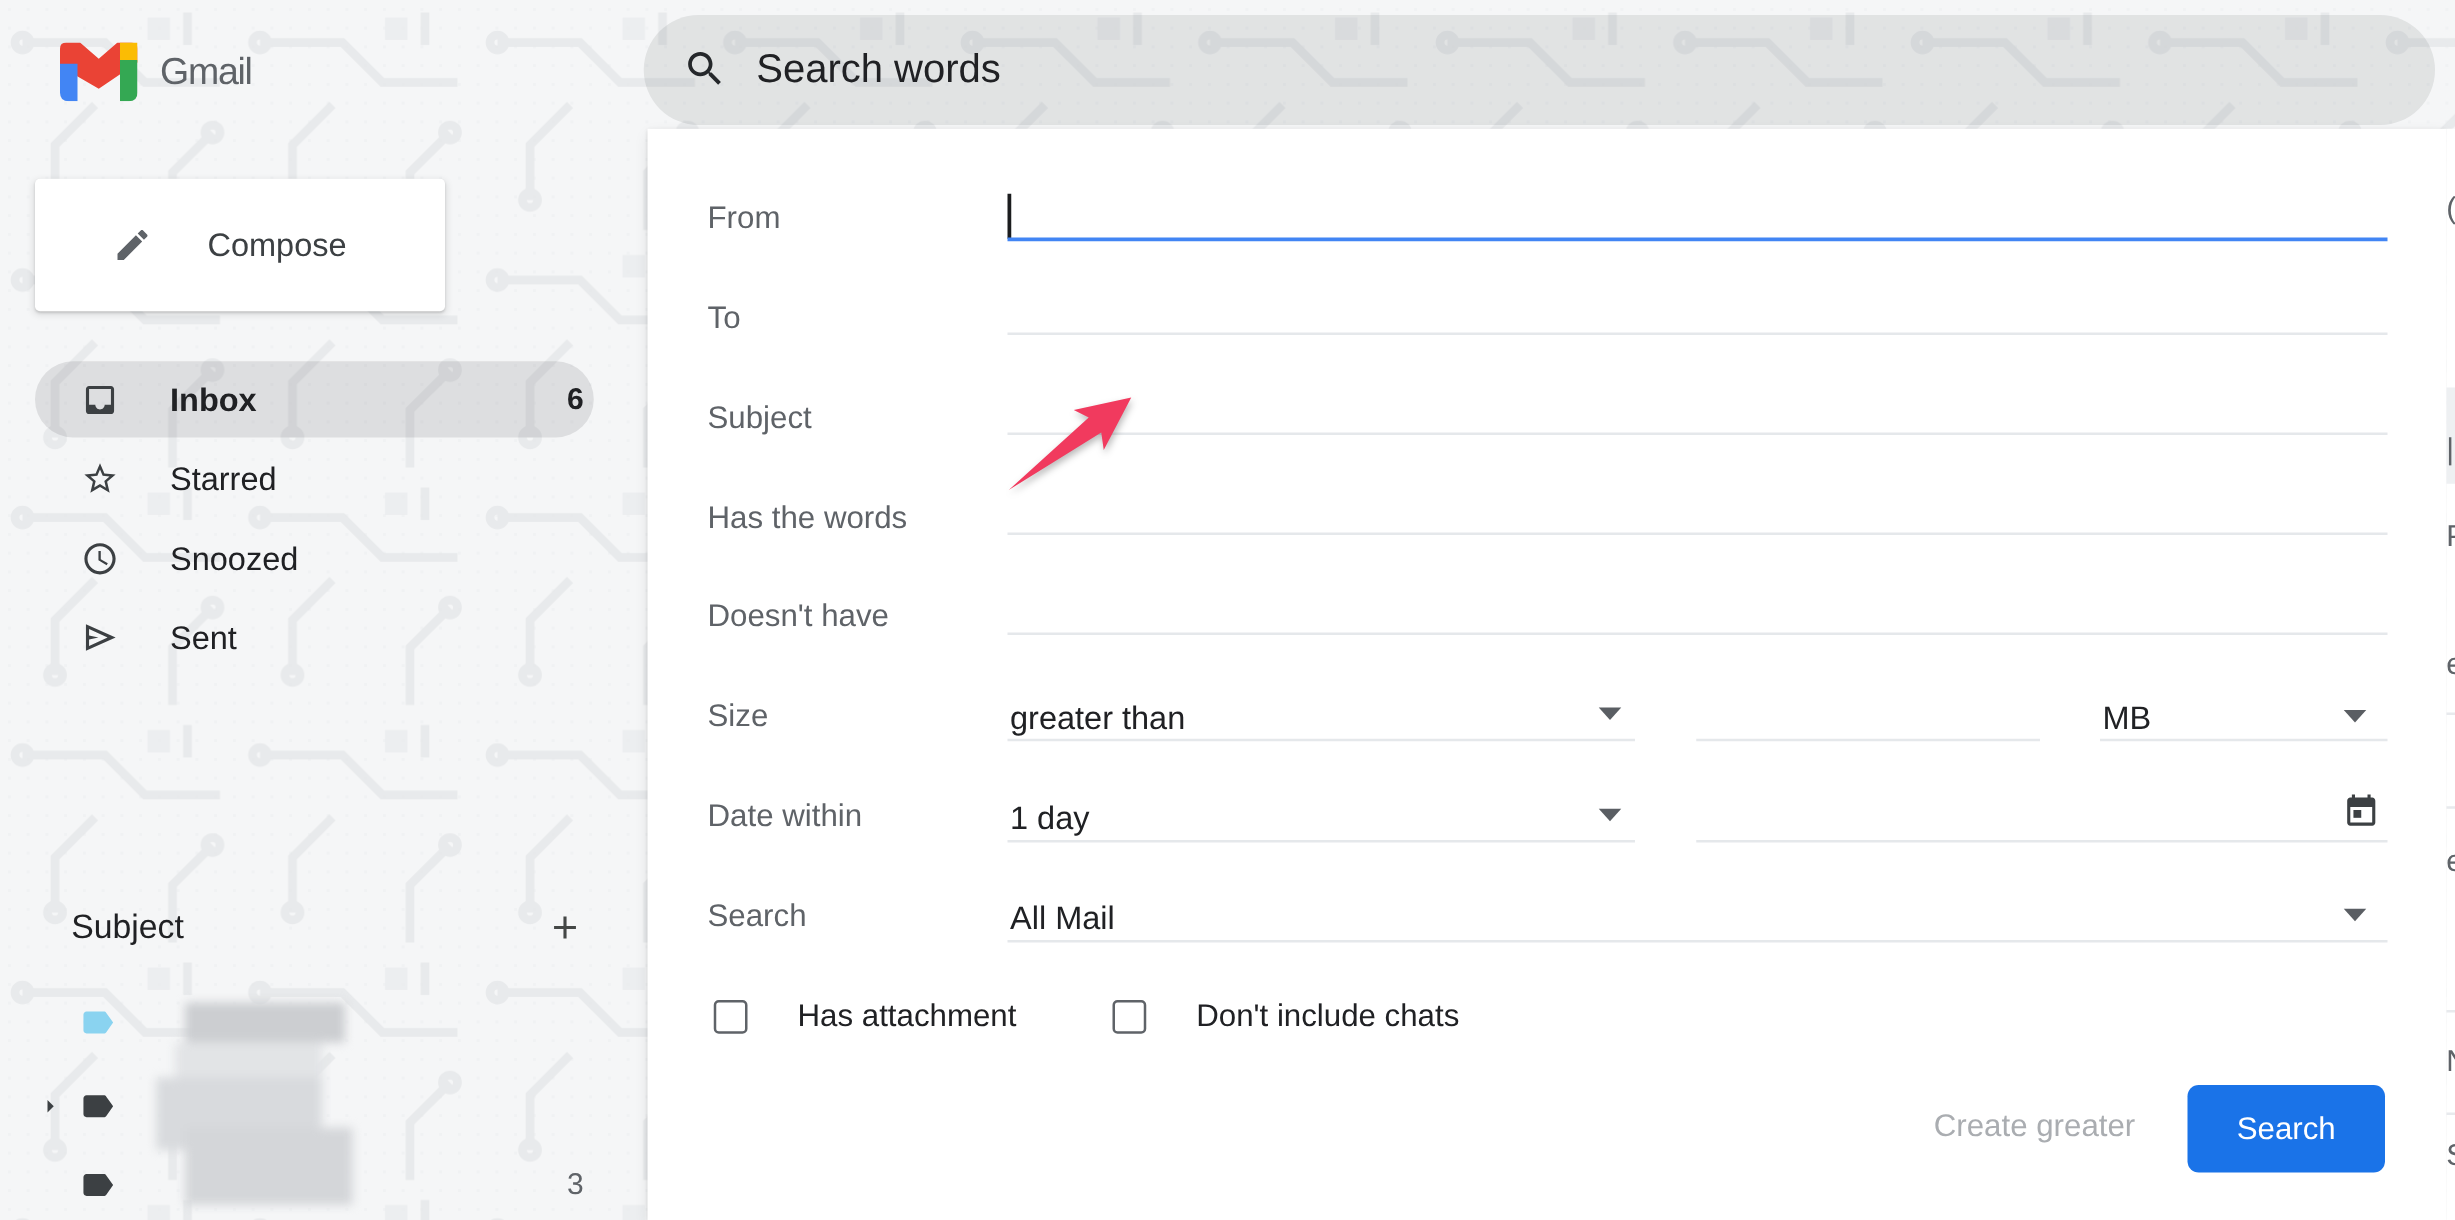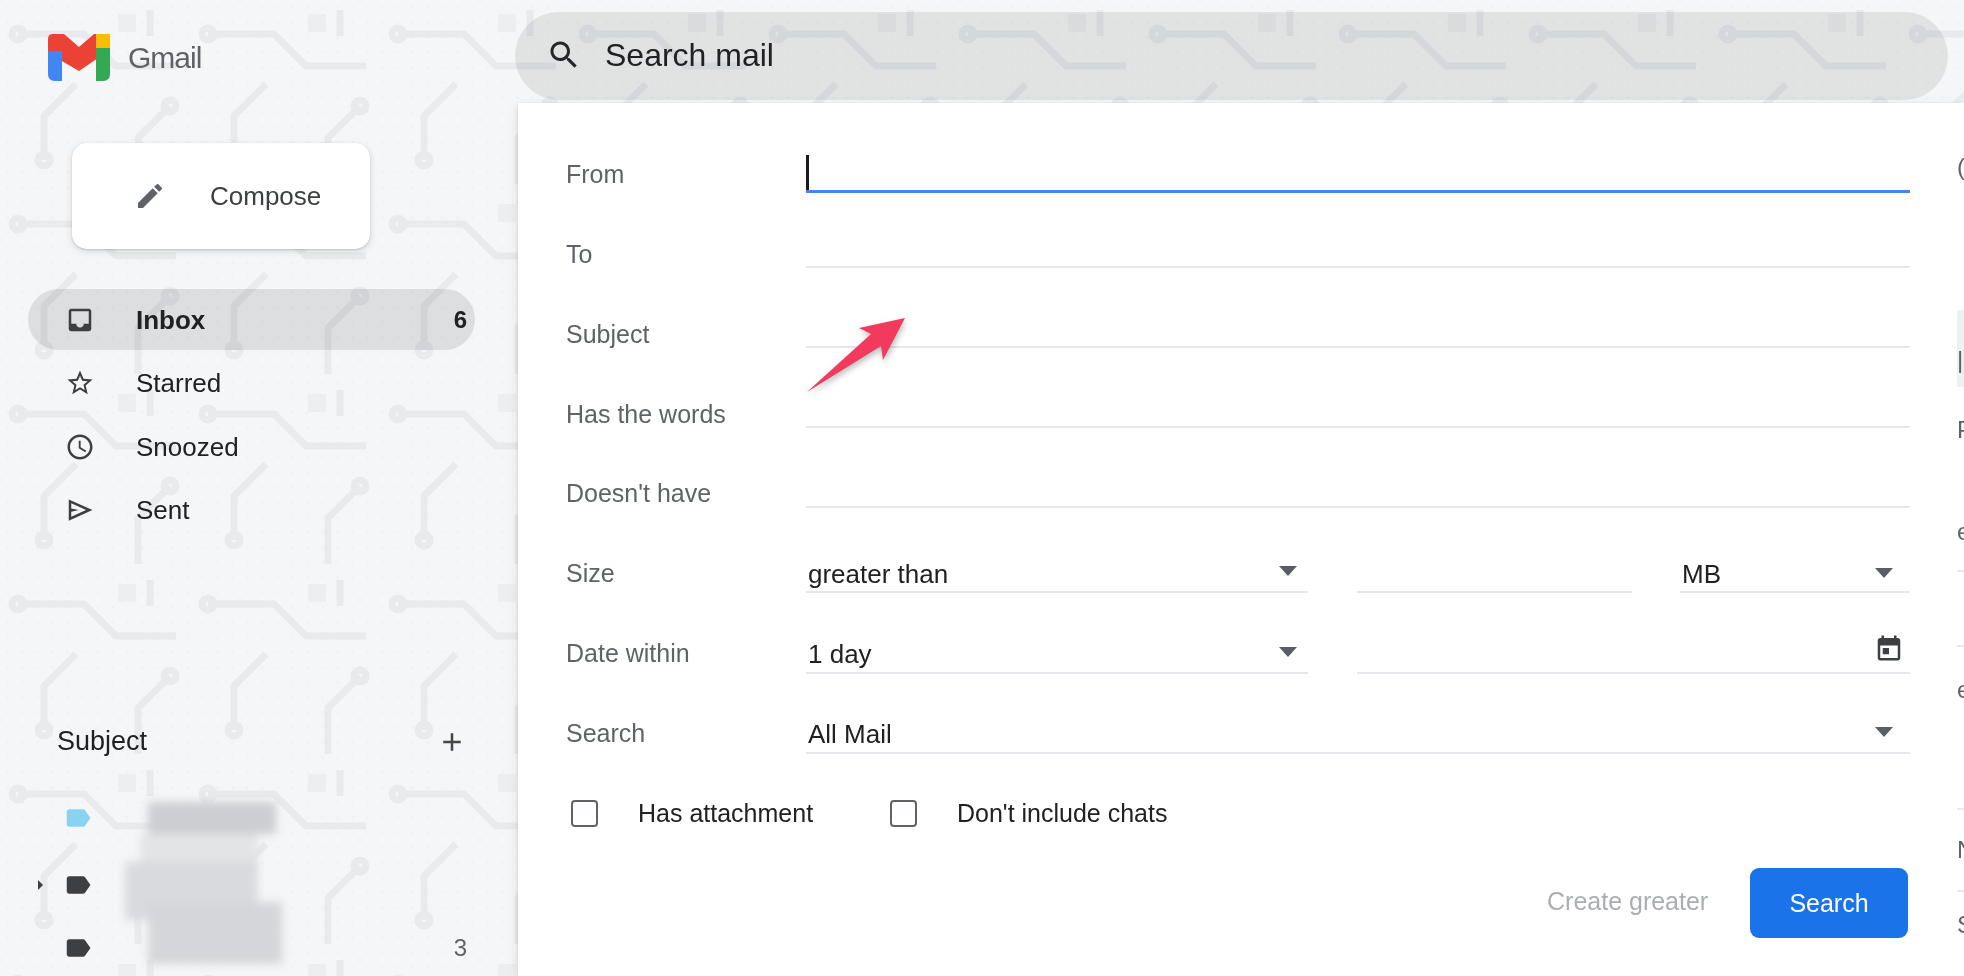--- a/index.html
+++ b/index.html
@@ -17,23 +17,23 @@
   body::before{ 
     content:"";position:absolute;inset:0;z-index:0;opacity:.55;
     background-image:radial-gradient(circle,#eceef0 1.3px,transparent 1.5px);
     background-size:15px 15px;
   }
   .pattern-layer{position:absolute;inset:0;z-index:0;}
   
   .sidebar{position:absolute;left:0;top:0;width:513px;height:976px;z-index:1;}
   .logo{position:absolute;left:48px;top:34px;display:flex;align-items:center;gap:18px;}
   .logo-text{font-size:30px;color:var(--label_gray);letter-spacing:-1px;}
-  .compose{position:absolute;left:28px;top:143px;width:298px;height:106px;border-radius:15px;
+  .compose{position:absolute;left:28px;top:143px;width:328px;height:106px;border-radius:4px;
     background:#fff;box-shadow:0 1px 2px rgba(0,0,0,.14),0 2px 6px 1px rgba(0,0,0,.10);
-    display:flex;align-items:center;gap:44px;padding-left:62px;cursor:pointer;margin-left:44px;}
+    display:flex;align-items:center;gap:44px;padding-left:62px;cursor:pointer;}
   .compose-label{font-size:26px;font-weight:500;color:#3c4043;}
   .nav-item{position:absolute;left:0;width:513px;height:64px;display:flex;align-items:center;}
   .nav-item .nicon{position:absolute;left:65px;width:30px;height:30px;display:flex;align-items:center;justify-content:center;}
   .nav-item .nlabel{position:absolute;left:136px;font-size:26px;color:var(--value_dark);}
   .nav-item .ncount{position:absolute;right:46px;font-size:24px;color:var(--label_gray);}
   .nav-item.bold .nlabel{font-weight:700;}
   .nav-item.active .ncount{font-weight:700;color:var(--value_dark);}
   .pill{position:absolute;left:28px;top:289px;width:447px;height:61px;border-radius:31px;
     background:rgba(60,64,67,.13);}
   .labels-header{position:absolute;left:57px;top:726px;font-size:27px;font-weight:500;color:var(--value_dark);}
@@ -200,21 +200,21 @@
   </div>
 
 </aside>
 
 <div class="searchbar">
   <span class="mag">
     <svg width="36" height="36" viewBox="0 0 24 24" fill="#25282b">
         <path d="M15.5 14h-.79l-.28-.27C15.41 12.59 16 11.11 16 9.5 16 5.91 13.09 3 9.5 3S3 5.91 3 9.5 5.91 16 9.5 16c1.61 0 3.09-.59 4.23-1.57l.27.28v.79l5 4.99L20.49 19l-4.99-5zm-6 0C7.01 14 5 11.99 5 9.5S7.01 5 9.5 5 14 7.01 14 9.5 11.99 14 9.5 14z"></path>
       </svg>
   </span>
-  <span class="search-placeholder">Search mail</span>
+  <span class="search-placeholder">Search words</span>
 </div>
 
 <main class="panel">
 
   <span class="frow-label" style="top:57px">From</span>
   <div class="cursor-bar"></div>
   <div class="fline blue" style="left:288px;top:87px;width:1104px;"></div>
 
   <span class="frow-label" style="top:137px">To</span>
   <div class="fline" style="left:288px;top:163px;width:1104px;"></div>

